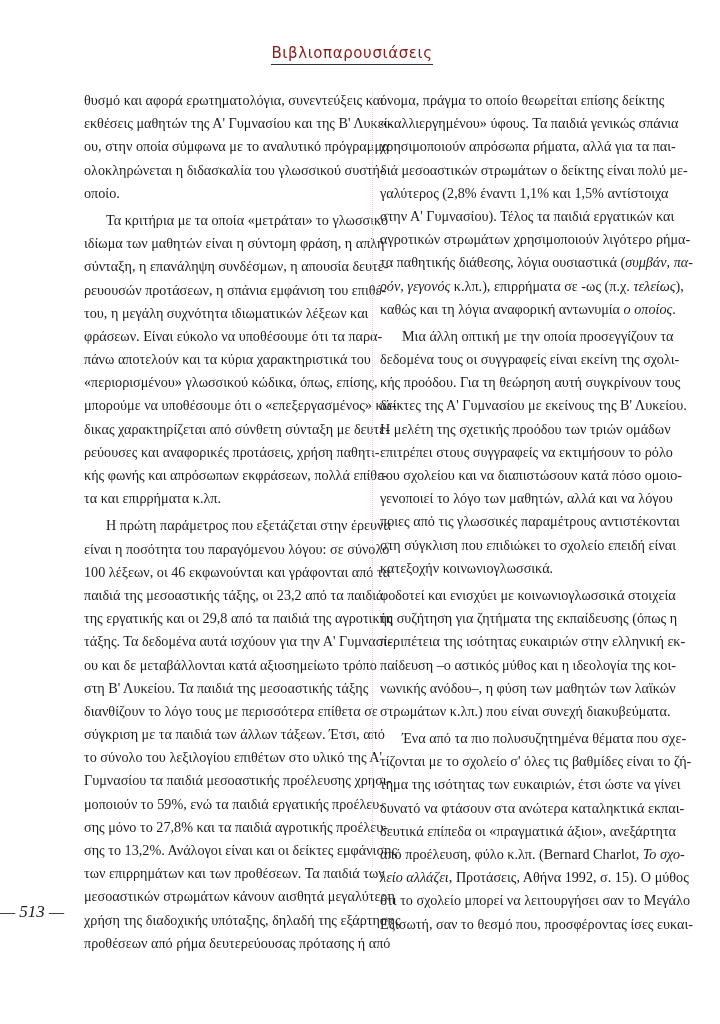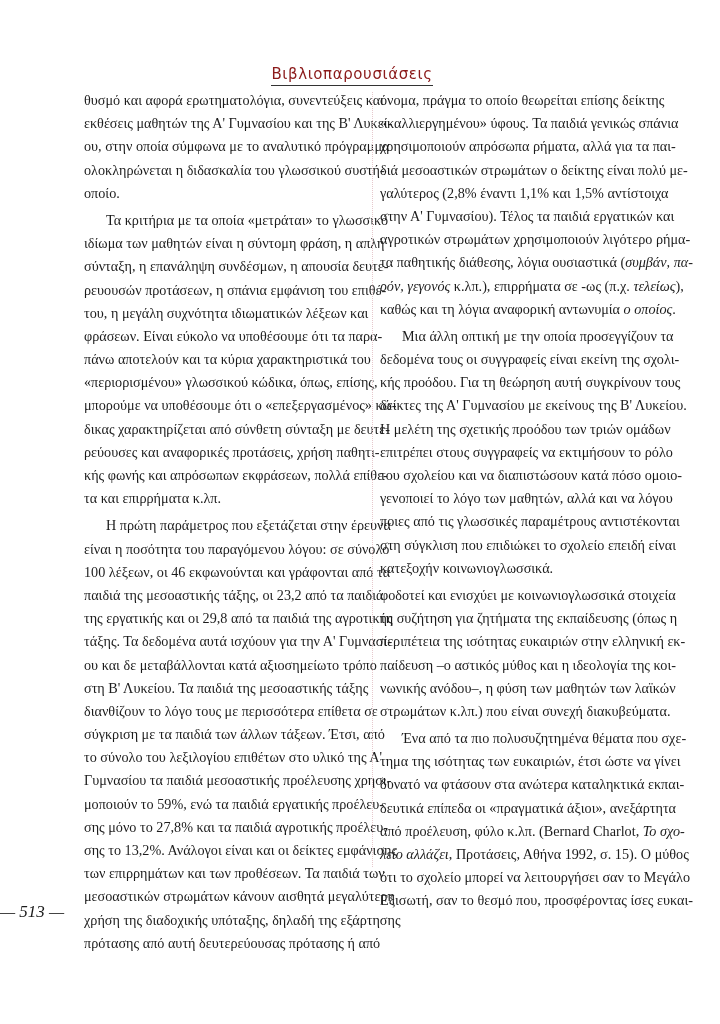--- a/index.html
+++ b/index.html
@@ -1,18 +1,18 @@
 <!DOCTYPE html>
 <html><head>
 <meta charset="utf-8">
 <style>
   html, body { margin: 0; padding: 0; background: #ffffff; }
   body { width: 720px; height: 1024px; position: relative; overflow: hidden;
          font-family: "Liberation Serif", "DejaVu Serif", serif; color: #1c1c1c; }
-  .running-head { position: absolute; top: 44px; left: 0; width: 704px; text-align: center; margin-top: 21px; }
+  .running-head { position: absolute; top: 44px; left: 0; width: 704px; text-align: center; }
   .running-head span { font-family: "DejaVu Sans", sans-serif; font-size: 15px; color: #8b1a1a;
                        letter-spacing: 0.6px; border-bottom: 1.5px solid #333; padding-bottom: 2px; }
   .col { position: absolute; top: 89px; width: 284px; font-size: 14.2px; line-height: 23.2px;
          text-align: justify; }
   .col.left { left: 84px; }
   .col.right { left: 380px; }
   .line { display: block; white-space: nowrap; text-align-last: justify; text-align: justify; height: 23.2px; overflow: visible; }
   .line.last { text-align-last: left; }
   .line.indent { text-indent: 22px; }
   .gap { display: block; height: 4px; }
@@ -66,21 +66,21 @@
       <span class="line">διανθίζουν το λόγο τους με περισσότερα επίθετα σε</span>
       <span class="line">σύγκριση με τα παιδιά των άλλων τάξεων. Έτσι, από</span>
       <span class="line">το σύνολο του λεξιλογίου επιθέτων στο υλικό της Α'</span>
       <span class="line">Γυμνασίου τα παιδιά μεσοαστικής προέλευσης χρησι-</span>
       <span class="line">μοποιούν το 59%, ενώ τα παιδιά εργατικής προέλευ-</span>
       <span class="line">σης μόνο το 27,8% και τα παιδιά αγροτικής προέλευ-</span>
       <span class="line">σης το 13,2%. Ανάλογοι είναι και οι δείκτες εμφάνισης</span>
       <span class="line">των επιρρημάτων και των προθέσεων. Τα παιδιά των</span>
       <span class="line">μεσοαστικών στρωμάτων κάνουν αισθητά μεγαλύτερη</span>
       <span class="line">χρήση της διαδοχικής υπόταξης, δηλαδή της εξάρτησης</span>
-      <span class="line last">πρότασης από αυτή δευτερεύουσας πρότασης ή από</span>
+      <span class="line last">προθέσεων από ρήμα δευτερεύουσας πρότασης ή από</span>
     </div>
   </div>
 <div class="divider"></div>
 <div class="col right" id="col-right">
     <div>
       <span class="line">όνομα, πράγμα το οποίο θεωρείται επίσης δείκτης</span>
       <span class="line">«καλλιεργημένου» ύφους. Τα παιδιά γενικώς σπάνια</span>
       <span class="line">χρησιμοποιούν απρόσωπα ρήματα, αλλά για τα παι-</span>
       <span class="line">διά μεσοαστικών στρωμάτων ο δείκτης είναι πολύ με-</span>
       <span class="line">γαλύτερος (2,8% έναντι 1,1% και 1,5% αντίστοιχα</span>
@@ -109,20 +109,21 @@
       <span class="line">φοδοτεί και ενισχύει με κοινωνιογλωσσικά στοιχεία</span>
       <span class="line">τη συζήτηση για ζητήματα της εκπαίδευσης (όπως η</span>
       <span class="line">περιπέτεια της ισότητας ευκαιριών στην ελληνική εκ-</span>
       <span class="line">παίδευση –ο αστικός μύθος και η ιδεολογία της κοι-</span>
       <span class="line">νωνικής ανόδου–, η φύση των μαθητών των λαϊκών</span>
       <span class="line last">στρωμάτων κ.λπ.) που είναι συνεχή διακυβεύματα.</span>
     </div>
     <span class="gap"></span>
     <div>
       <span class="line indent">Ένα από τα πιο πολυσυζητημένα θέματα που σχε-</span>
+      <span class="line">τίζονται με το σχολείο σ' όλες τις βαθμίδες είναι το ζή-</span>
       <span class="line">τημα της ισότητας των ευκαιριών, έτσι ώστε να γίνει</span>
       <span class="line">δυνατό να φτάσουν στα ανώτερα καταληκτικά εκπαι-</span>
       <span class="line">δευτικά επίπεδα οι «πραγματικά άξιοι», ανεξάρτητα</span>
       <span class="line">από προέλευση, φύλο κ.λπ. (Bernard Charlot, <i>Το σχο-</i></span>
       <span class="line"><i>λείο αλλάζει</i>, Προτάσεις, Αθήνα 1992, σ. 15). Ο μύθος</span>
       <span class="line">ότι το σχολείο μπορεί να λειτουργήσει σαν το Μεγάλο</span>
       <span class="line last">Εξισωτή, σαν το θεσμό που, προσφέροντας ίσες ευκαι-</span>
     </div>
   </div>
 

